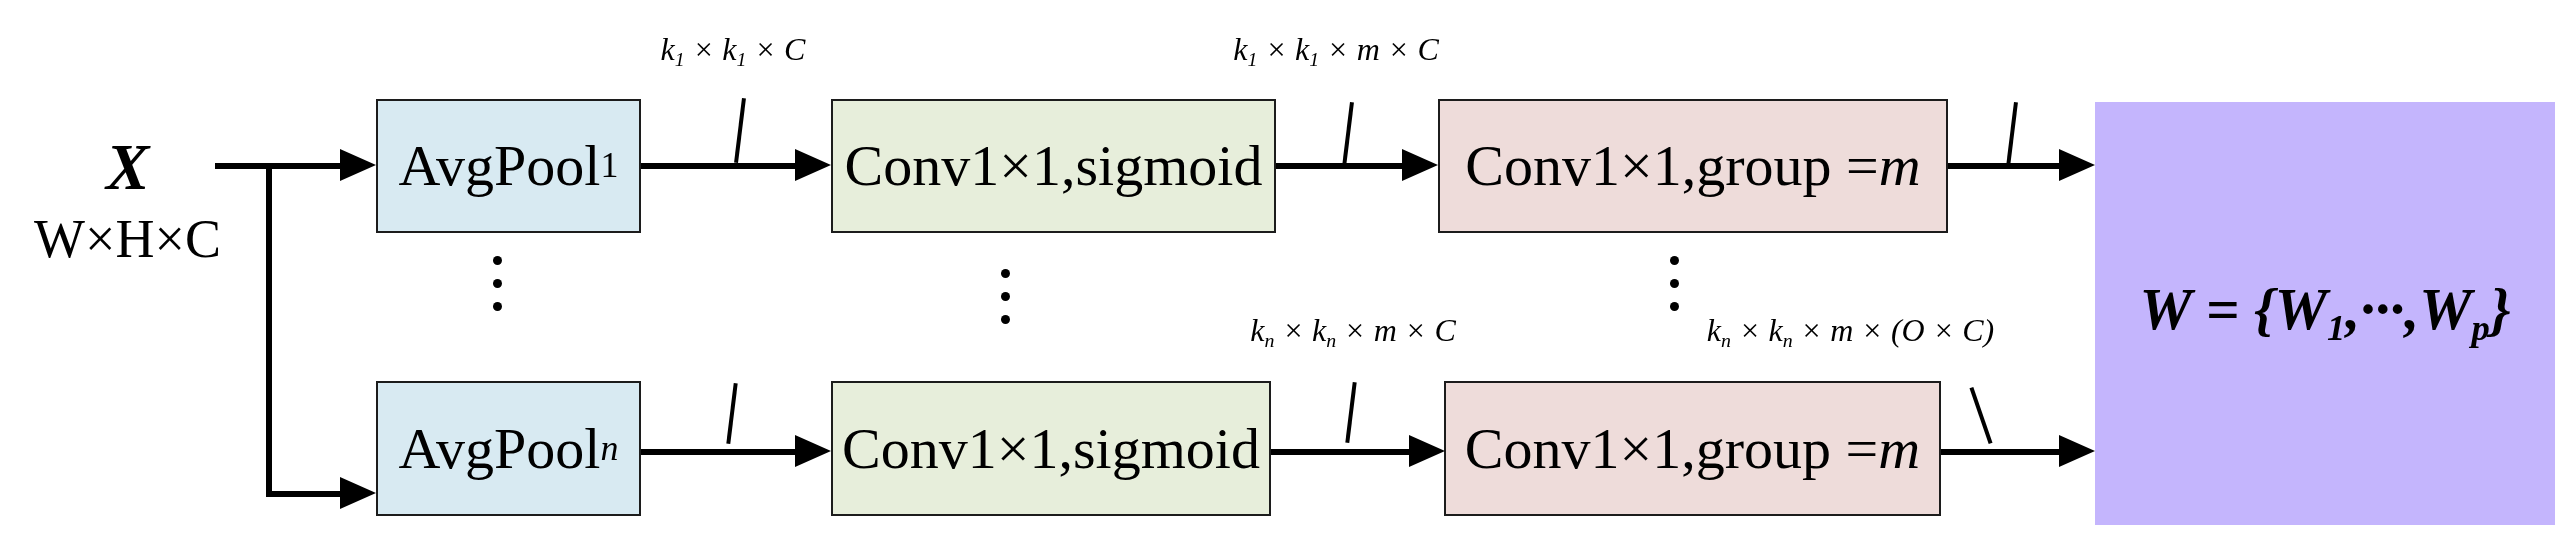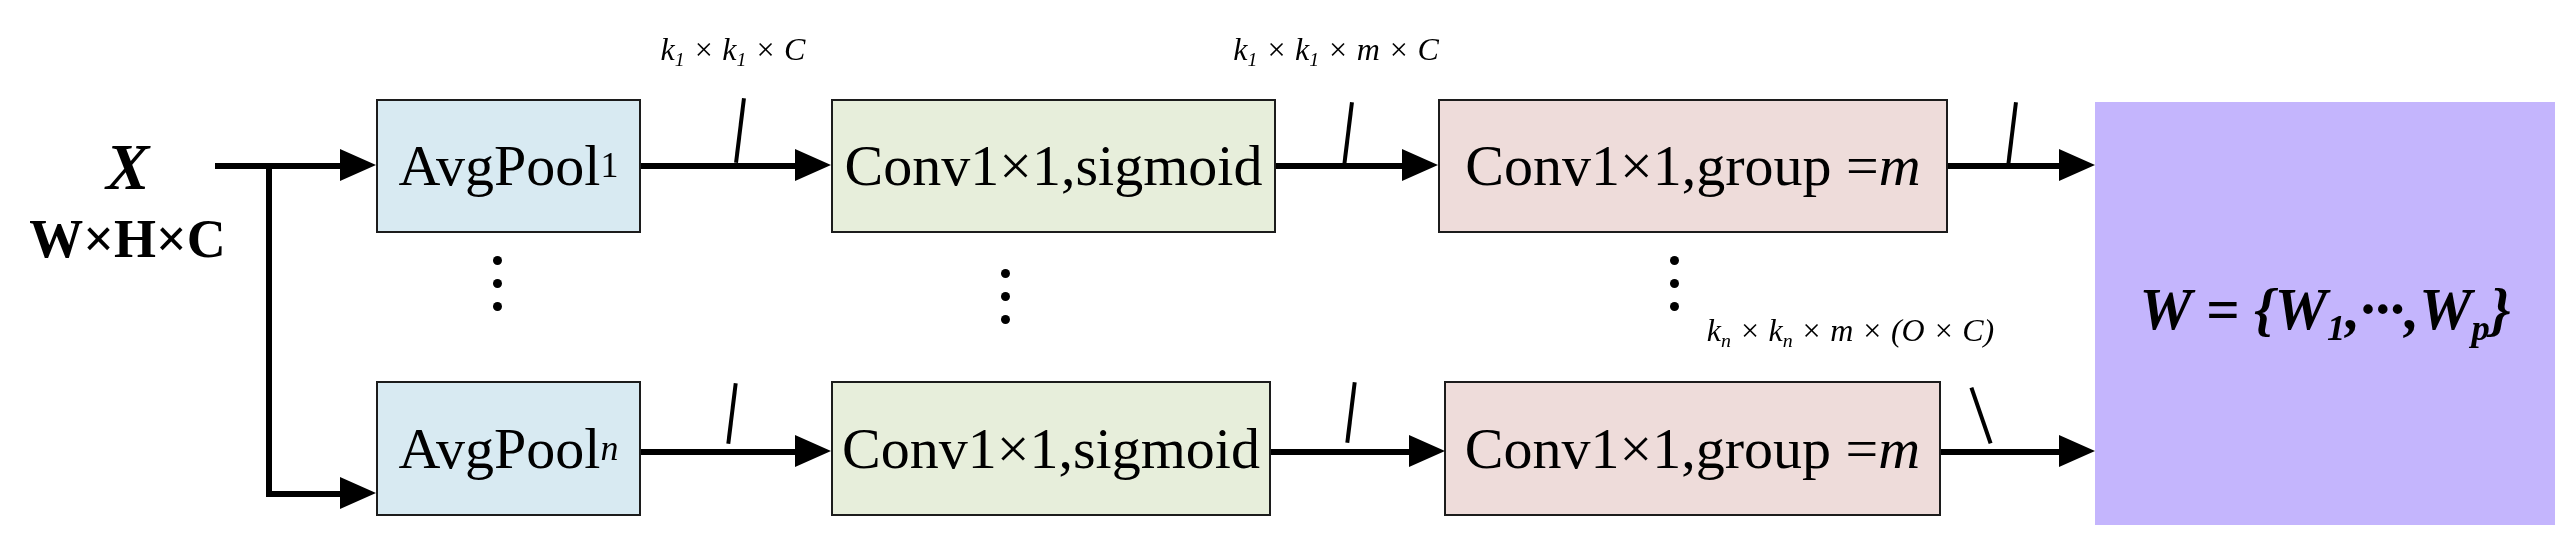--- a/index.html
+++ b/index.html
@@ -34,21 +34,21 @@
   
   .vdots{position:absolute;display:flex;flex-direction:column;gap:13.8px;}
   .vdots .dot{width:9px;height:9px;border-radius:50%;background:#000;}
 </style>
 </head>
 <body>
 
 <div id="canvas">
 
   <div class="xsym" style="left:20.7px;top:135px;width:214px;">X</div>
-  <div class="xdims" style="left:17px;top:212px;width:221px;font-weight:bold;">W×H×C</div>
+  <div class="xdims" style="left:17px;top:212px;width:221px;">W×H×C</div>
 
   <div class="hline" style="left:215px;top:163px;width:127px;"></div>
   <div class="ah" style="left:340px;top:149px;"></div>
   <div class="vline" style="left:266px;top:163px;height:334px;"></div>
   <div class="hline" style="left:266px;top:491px;width:74px;"></div>
   <div class="ah" style="left:340px;top:477px;"></div>
 
   <div class="box" style="left: 376px; top: 99px; width: 265px; height: 134px; background-color: rgb(216, 234, 242);">
       <span>AvgPool</span>
       <span class="sb">1</span>
@@ -87,20 +87,21 @@
   <div class="hline" style="left:641px;top:449px;width:156px;"></div>
   <div class="ah" style="left:795px;top:435px;"></div>
   <div class="hline" style="left:1271px;top:449px;width:139px;"></div>
   <div class="ah" style="left:1409px;top:435px;"></div>
   <div class="hline" style="left:1941px;top:449px;width:119px;"></div>
   <div class="ah" style="left:2059px;top:435px;"></div>
 
   <div class="lab" style="left:595px;top:33px;width:276px;"><span>k</span><span class="sb">1</span><span> × </span><span>k</span><span class="sb">1</span><span> × C</span></div>
   <div class="lab" style="left:1198px;top:33px;width:276px;font-style:italic;"><span>k</span><span class="sb">1</span><span> × </span><span>k</span><span class="sb">1</span><span> × m × C</span></div>
 
+  <div class="lab" style="left:1215px;top:314px;width:276px;"><span>k</span><span class="sb">n</span><span> × </span><span>k</span><span class="sb">n</span><span> × m × C</span></div>
   <div class="lab" style="left:1644px;top:314px;width:413px;"><span>k</span><span class="sb">n</span><span> × </span><span>k</span><span class="sb">n</span><span> × m × (O × C)</span></div>
 
   <div class="tick" style="left:738px;top:98px;height:65px;transform:rotate(7deg);"></div>
   <div class="tick" style="left:1346px;top:102px;height:65px;transform:rotate(7deg);"></div>
   <div class="tick" style="left:2010px;top:102px;height:65px;transform:rotate(7deg);"></div>
   <div class="tick" style="left:730px;top:383px;height:61px;transform:rotate(7deg);"></div>
   <div class="tick" style="left:1349px;top:382px;height:61px;transform:rotate(7deg);"></div>
   <div class="tick" style="left:1979px;top:386px;height:59px;transform:rotate(-19deg);"></div>
 
   <div class="vdots" style="left:493px;top:256px;">

